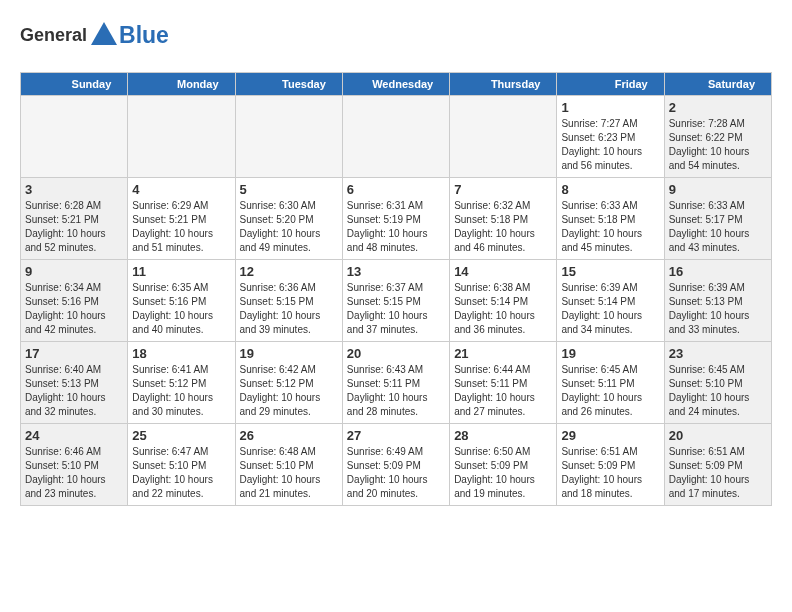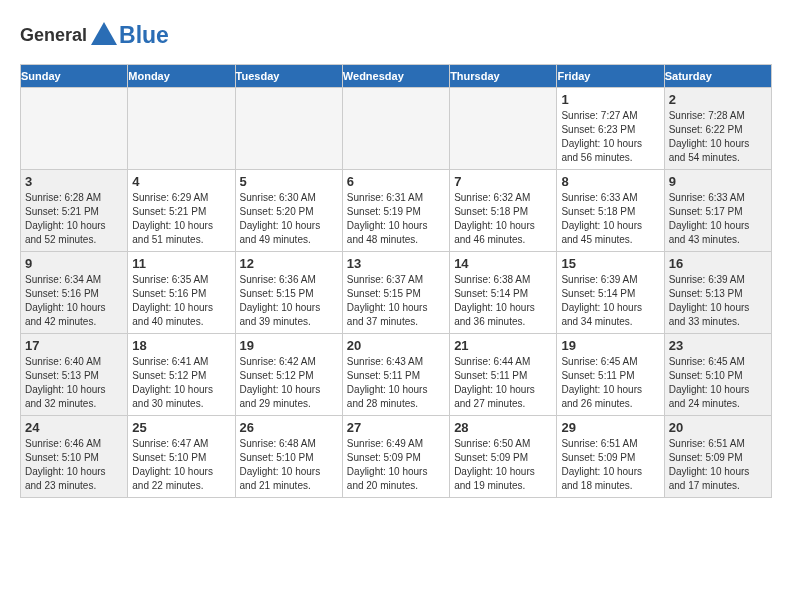--- a/index.html
+++ b/index.html
@@ -7,21 +7,21 @@
       font-family: Arial, sans-serif;
       background: #fff;
       width: 792px;
       min-height: 612px;
       padding: 20px;
     }
     .header {
       display: flex;
       justify-content: space-between;
       align-items: center;
-      margin-bottom: 14px;
+      margin-bottom: 22px;
     }
     .logo {
       display: flex;
       align-items: center;
     }
     .logo-icon {
       width: 30px;
       height: 30px;
       margin-left: 2px;
     }
@@ -39,22 +39,22 @@
     }
     table {
       width: 100%;
       border-collapse: collapse;
       table-layout: fixed;
     }
     th {
       background-color: #2a6db5;
       color: #fff;
       font-size: 11px;
-      padding: 5px 0;
-      text-align: left;
+      padding: 5px 16px;
+      text-align: right;
       border: 1px solid #ccc;
     }
     td {
       border: 1px solid #ccc;
       vertical-align: top;
       padding: 4px;
       height: 82px;
       background: #fff;
     }
     td.empty {

